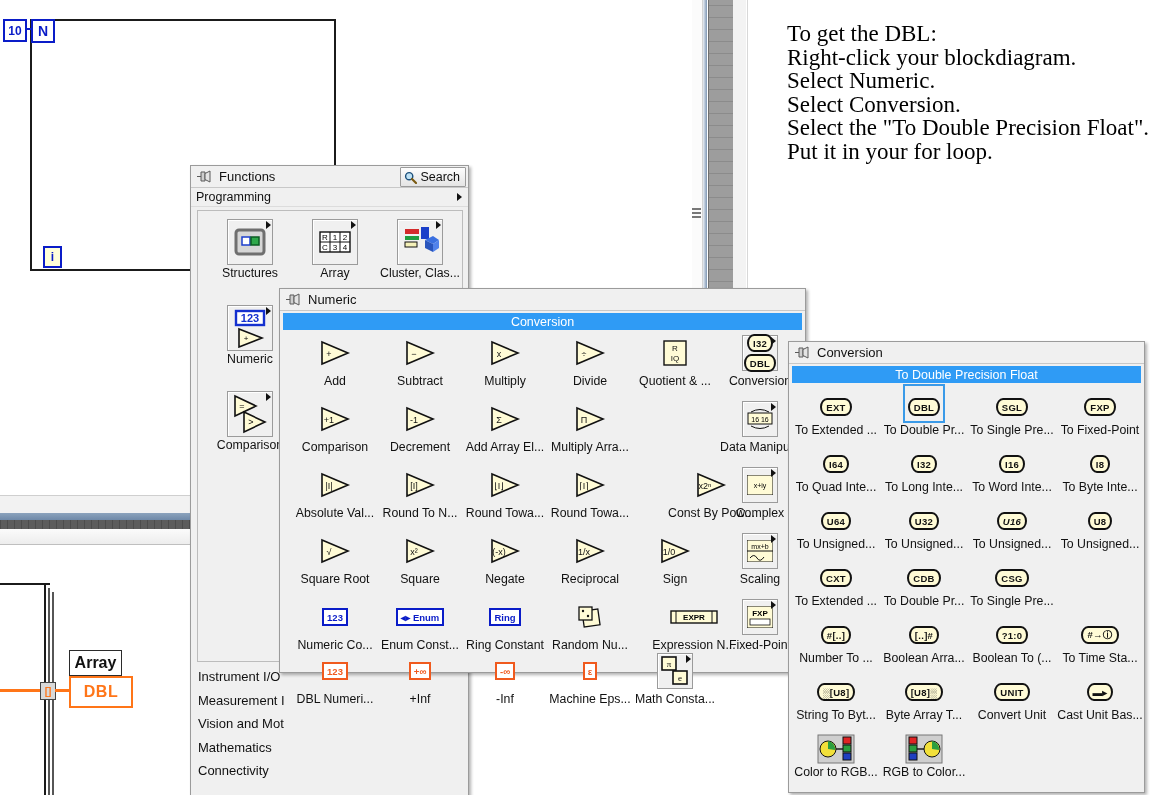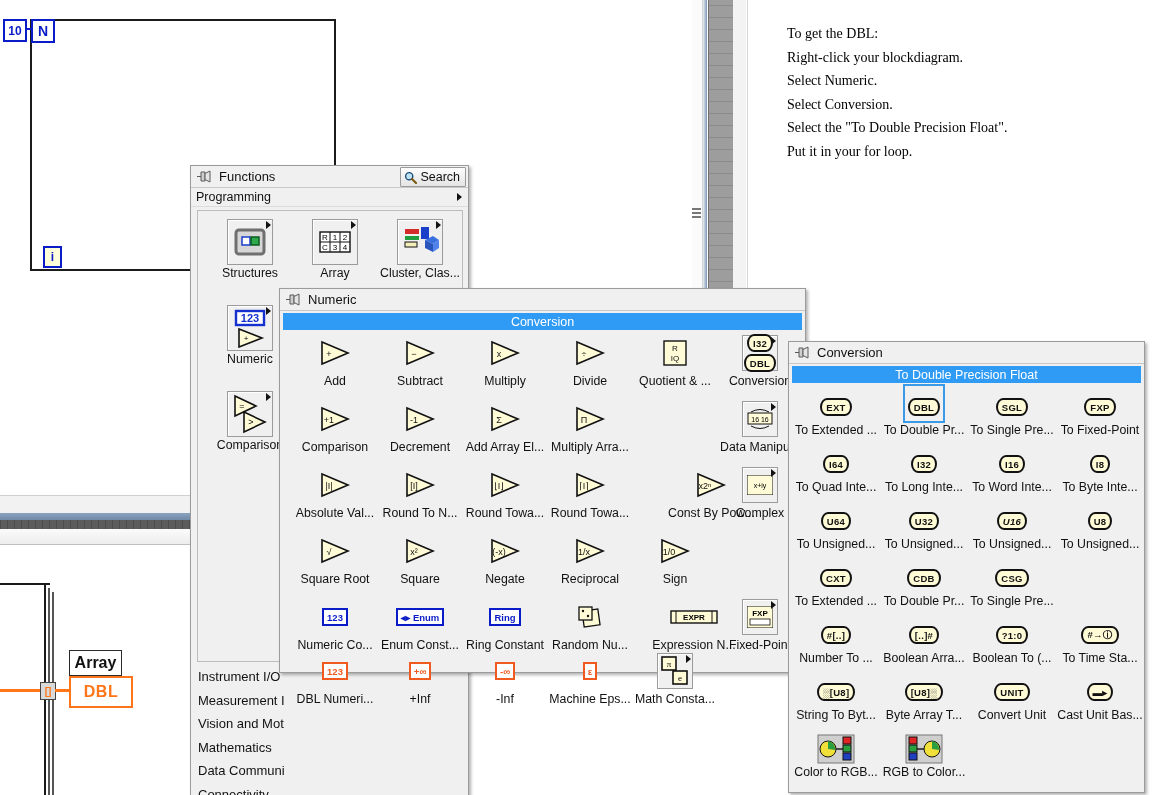--- a/index.html
+++ b/index.html
@@ -120,21 +120,21 @@
     width:42px;height:39px;border:2px solid #3a9ae8;box-sizing:border-box;
   }
 
   
   .cat-list{position:absolute;left:1px;right:1px;}
   .cat-item{
     height:23.5px;display:flex;align-items:center;justify-content:space-between;
     padding:0 6px 0 6px;font-size:13px;color:#111;
   }
 
-  .ptext{position:absolute;font-family:"Liberation Serif",serif;font-size:14px;color:#000;line-height:23.5px;white-space:pre;}
+  .ptext{position:absolute;font-family:"Liberation Serif",serif;font-size:23px;color:#000;line-height:23.5px;white-space:pre;}
 </style>
 </head>
 <body>
 
 <div class="abs" id="blockdiagram">
 
   <div class="loop-shadow" style="left:104px;top:23px;width:228px;height:244px;"></div>
   <div class="loop-shadow" style="left:102px;top:21px;width:228px;height:244px;"></div>
   <div class="loop-frame" style="left:30px;top:19px;width:302px;height:248px;background:#fff;"></div>
 
@@ -331,23 +331,20 @@
       <div class="cat-item">
         <span>Measurement I</span>
       </div>
       <div class="cat-item">
         <span>Vision and Mot</span>
       </div>
       <div class="cat-item">
         <span>Mathematics</span>
       </div>
       <div class="cat-item">
-        <span>Data Communi</span>
-      </div>
-      <div class="cat-item">
         <span>Connectivity</span>
       </div>
     </div>
 </div>
 
 <div class="palette" id="numeric-palette" style="left:279px;top:288px;width:525px;height:383px;">
   <div class="pal-title">
     <svg class="pin-icon" viewBox="0 0 17 13">
       <path d="M1 6.5 h4 M5 2 h4 v9 h-4 z" fill="#cfcfcf" stroke="#5a5a5a" stroke-width="1"></path>
       <path d="M9 3.5 l5 -2.5 v11 l-5 -2.5 z" fill="#e4e4e4" stroke="#5a5a5a" stroke-width="1"></path>
@@ -595,20 +592,33 @@
       <div class="cell" style="left: 352px; top: 200px; width: 86px;">
         <div class="ic" style="height: 40px; display: flex; align-items: center; justify-content: center;">
           <div class="prim">
             <svg width="34" height="26" viewBox="0 0 34 26">
               <path d="M4 2 L30 13 L4 24 Z" fill="#fffbd6" stroke="#111" stroke-width="1.6" stroke-linejoin="miter"></path>
               <text x="11" y="17" font-family="Liberation Sans, sans-serif" font-size="9" fill="#111" text-anchor="middle">1/0</text>
             </svg>
           </div>
         </div>
         <div class="cap">Sign</div>
+      </div>
+      <div class="cell" style="left: 437px; top: 200px; width: 86px;">
+        <div class="ic" style="height: 40px; display: flex; align-items: center; justify-content: center;">
+          <div class="framed" style="width:34px;height:34px;display:flex;align-items:center;justify-content:center;">
+            <svg width="26" height="22" viewBox="0 0 26 22">
+              <rect x="0" y="0" width="26" height="22" fill="#fffbd6" stroke="#111"></rect>
+              <line x1="0" y1="11" x2="26" y2="11" stroke="#111"></line>
+              <text x="13" y="9" font-size="7" text-anchor="middle" font-family="Liberation Sans, sans-serif">mx+b</text>
+              <path d="M3 18 q4 -5 7 0 t7 -1" stroke="#111" fill="none" stroke-width="1"></path>
+            </svg>
+          </div>
+        </div>
+        <div class="cap">Scaling</div>
       </div>
       <div class="cell" style="left: 12px; top: 266px; width: 86px;">
         <div class="ic" style="height: 40px; display: flex; align-items: center; justify-content: center;">
           <span class="const">123</span>
         </div>
         <div class="cap">Numeric Co...</div>
       </div>
       <div class="cell" style="left: 97px; top: 266px; width: 86px;">
         <div class="ic" style="height: 40px; display: flex; align-items: center; justify-content: center;">
           <span class="const">◂▸ Enum</span>

